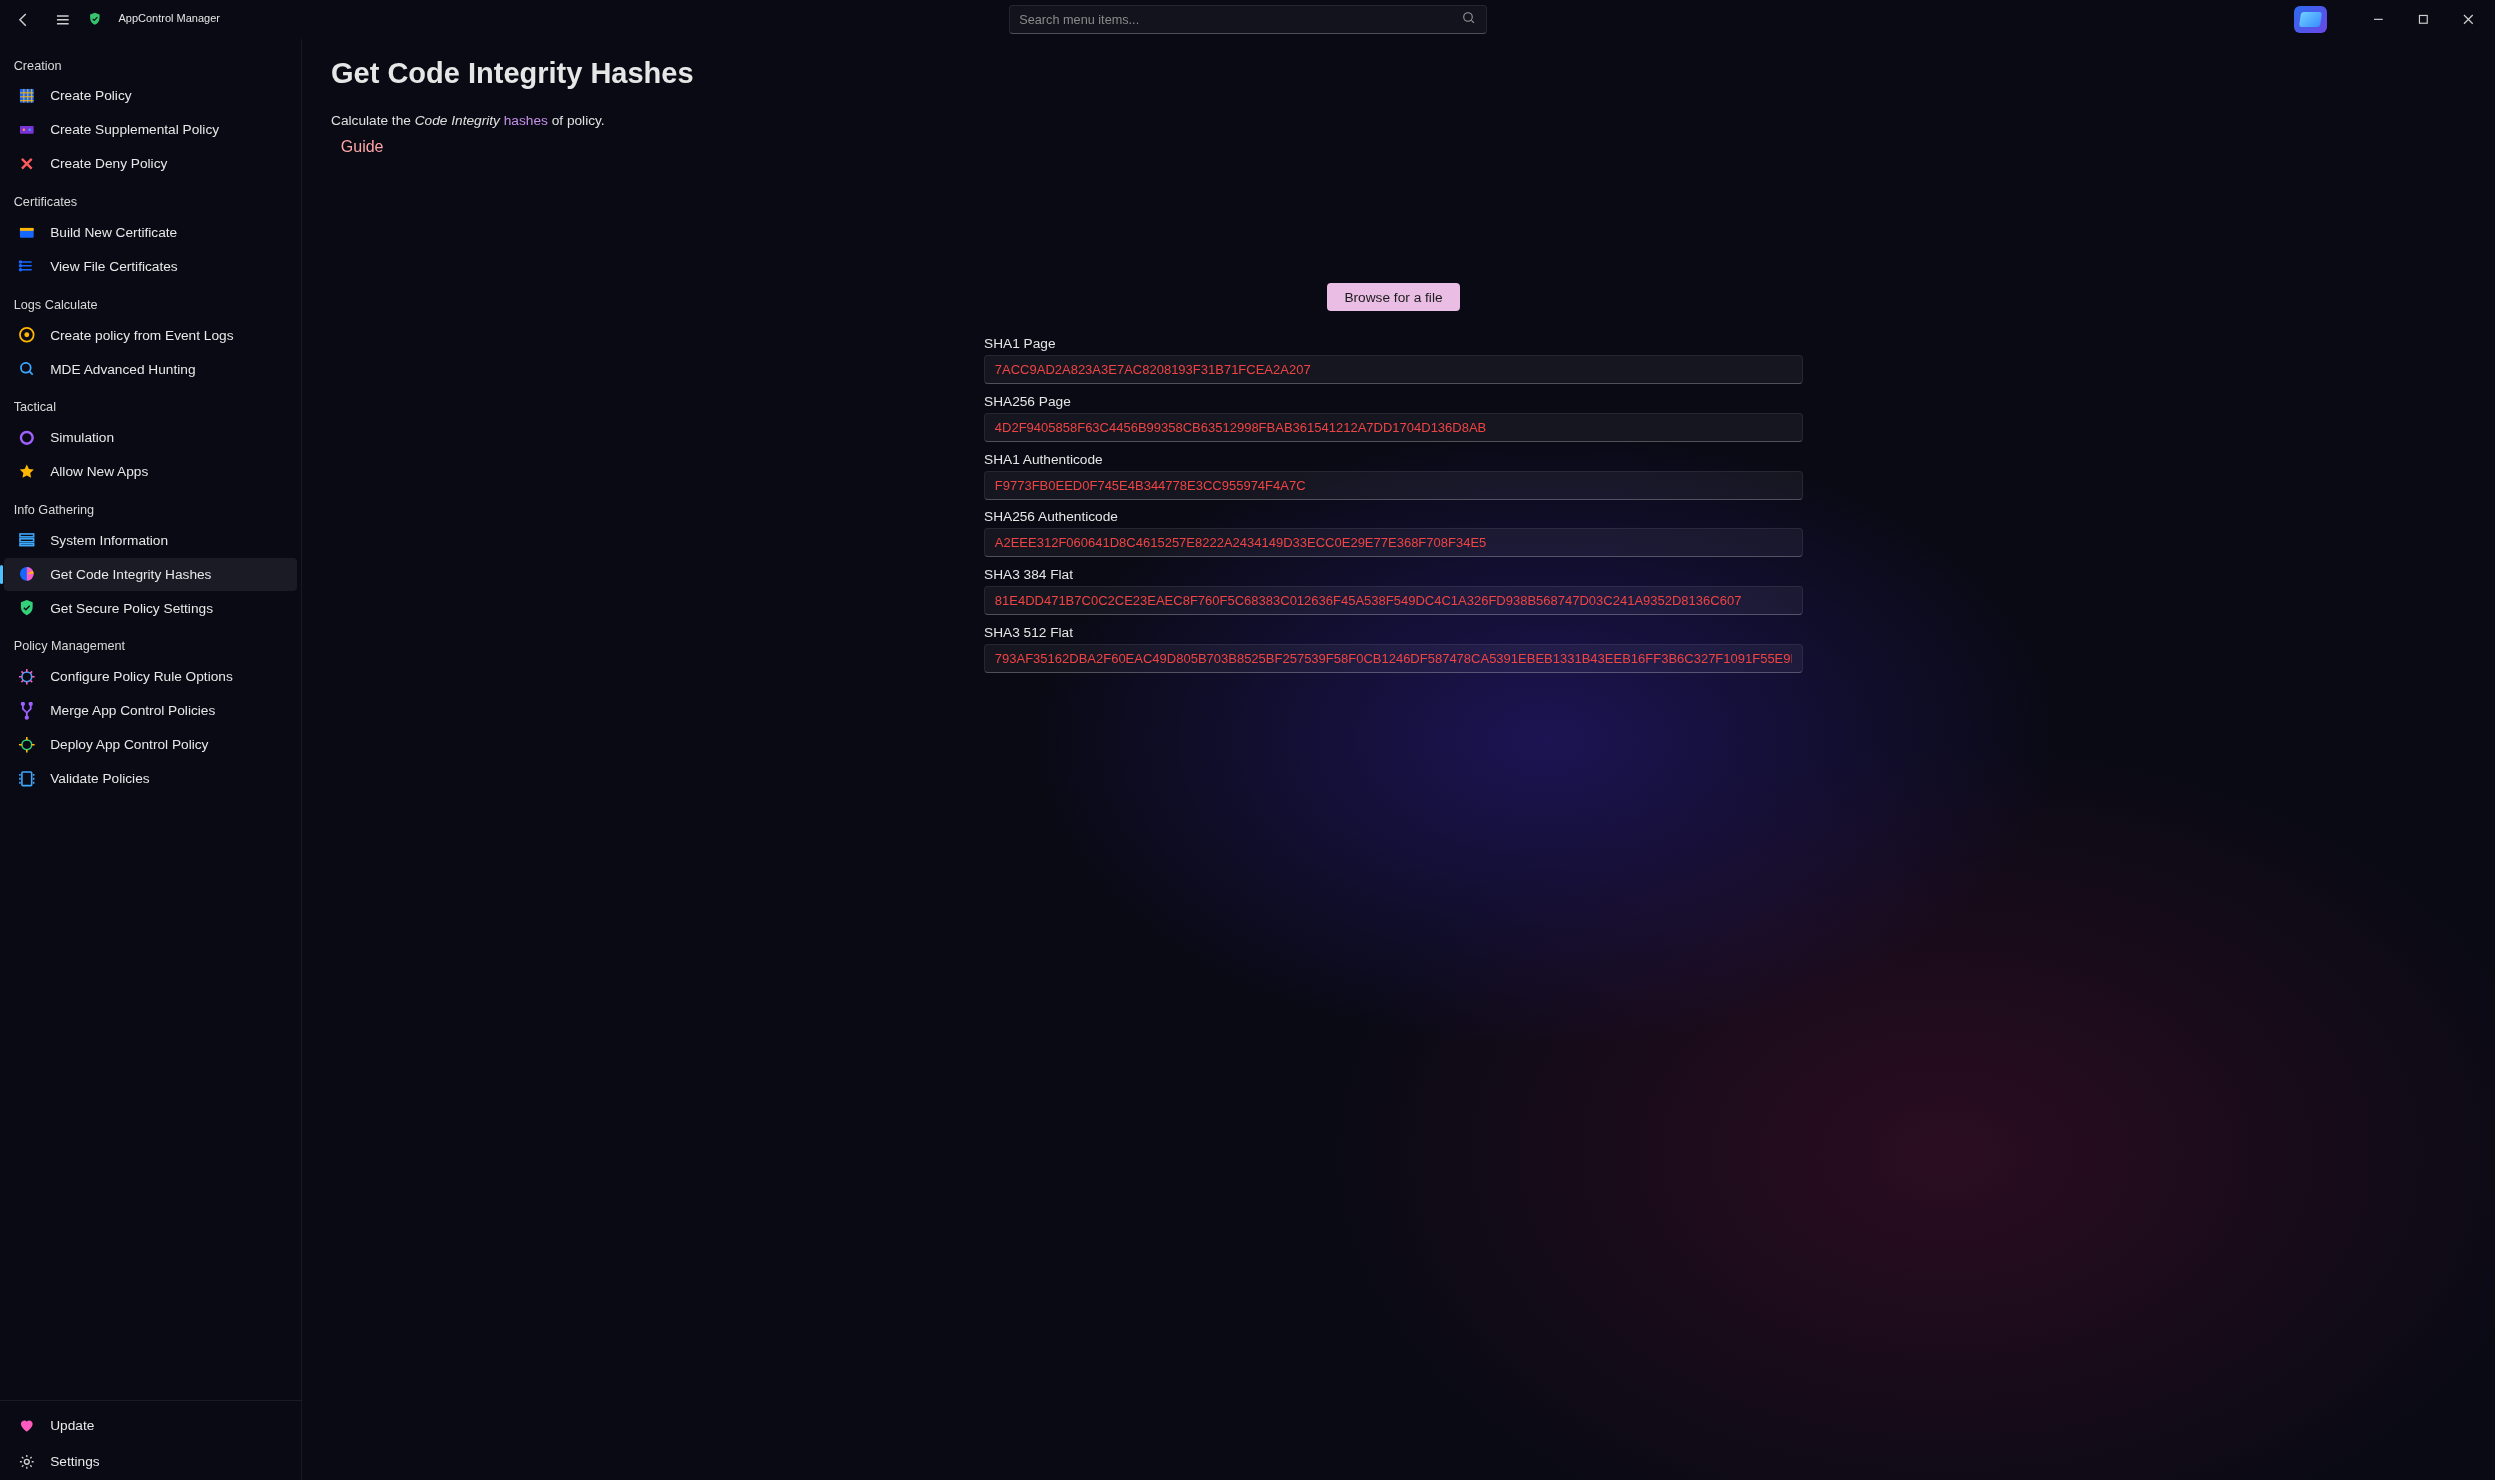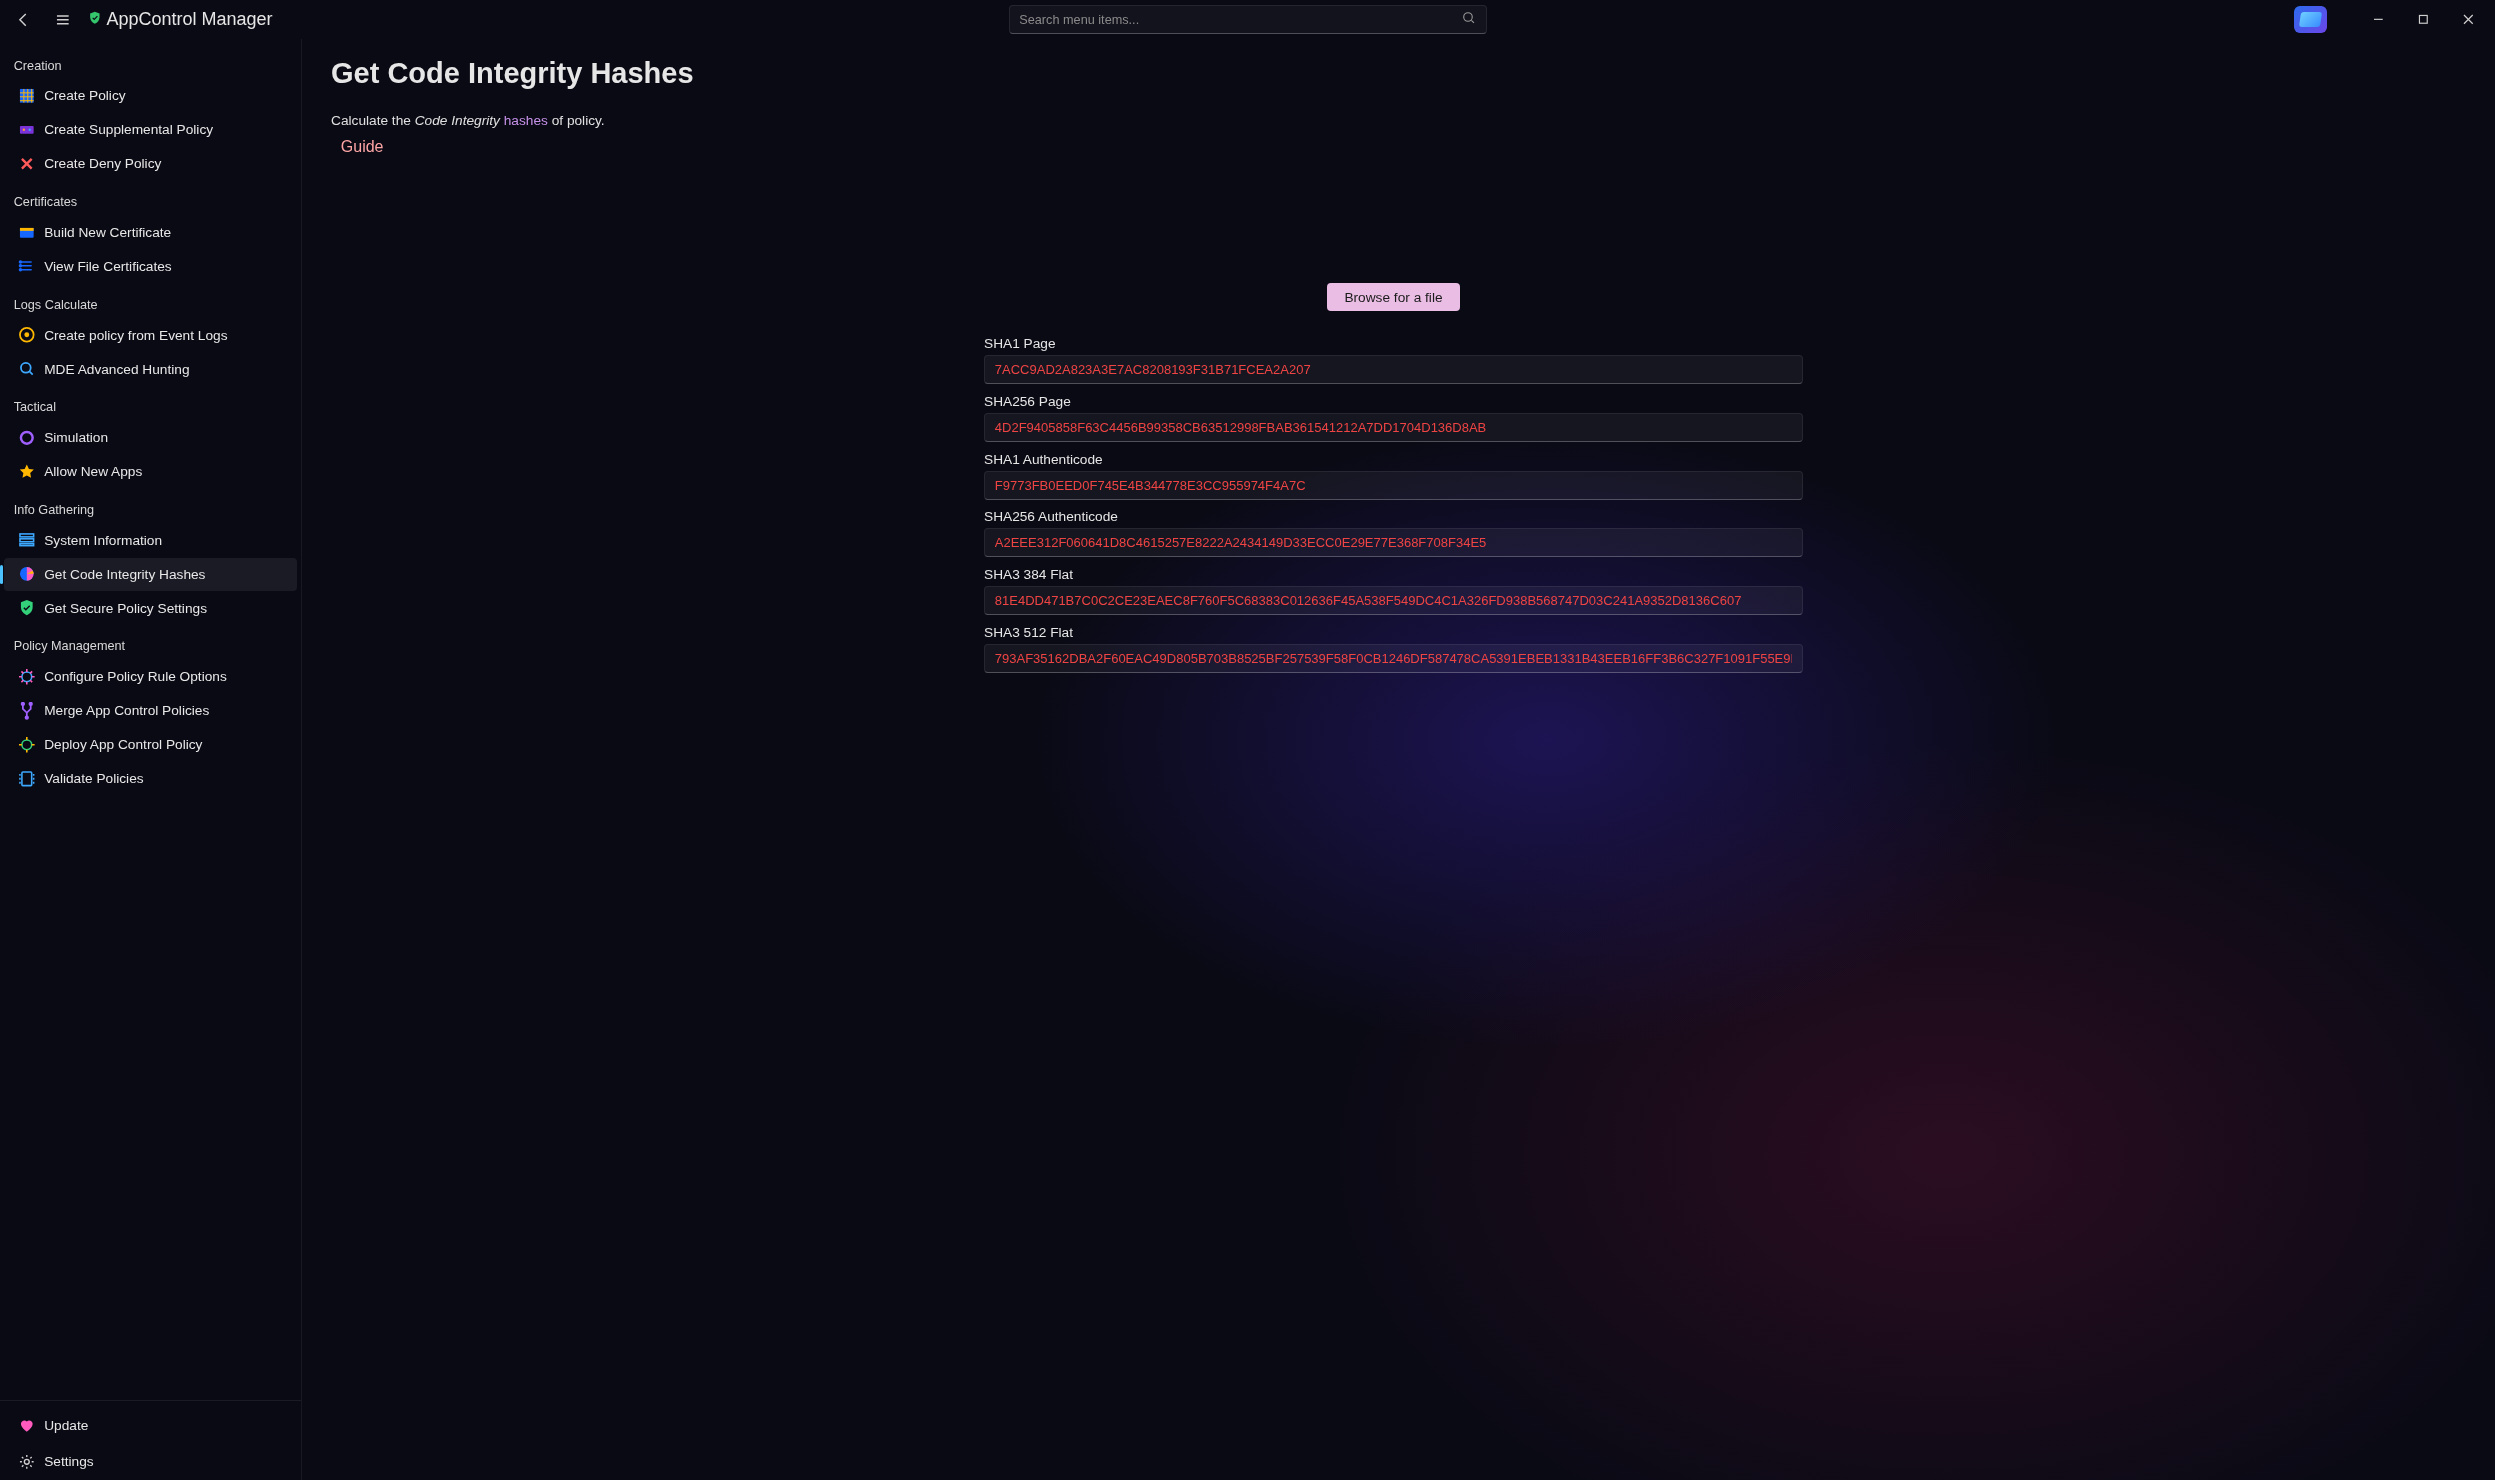--- a/index.html
+++ b/index.html
@@ -27,21 +27,21 @@
     padding: 0 3.9px;
     position: relative;
     z-index: 2;
   }
   .tb-btn {
     width: 39px; height: 39px;
     display: flex; align-items: center; justify-content: center;
     color: #cfcfcf; cursor: pointer;
   }
   .tb-btn svg { width: 15.6px; height: 15.6px; stroke: currentColor; fill: none; stroke-width: 1.5; }
-  .app-title { display: flex; align-items: center; gap: 5px; font-size: 18px; margin-left: 5.9px; }
+  .app-title { display: flex; gap: 17px; font-size: 11px; margin-left: 5.9px; }
   .shield-ico { color:#35c66d; }
   .search-wrap {
     position: absolute; left: 50%; transform: translateX(-50%);
     width: 478px; height: 29px;
     background: rgba(255,255,255,0.04);
     border: 1px solid rgba(255,255,255,0.08);
     border-bottom: 1px solid rgba(255,255,255,0.25);
     border-radius: 3.9px;
     display: flex; align-items: center; padding: 0 9.8px;
   }
@@ -73,21 +73,21 @@
     border-right: 1px solid rgba(255,255,255,0.06);
     display:flex; flex-direction:column;
     padding-top: 5.9px;
   }
   .side-scroll { flex:1; overflow-y:auto; }
   .section-hdr {
     font-size: 12.7px; color:#d8d8d8;
     padding: 13.7px 13.7px 5.9px 13.7px;
   }
   .nav-item {
-    display:flex; align-items:center; gap:9px;
+    display:flex; align-items:center; gap:15px;
     height:33px; padding:0 9.8px 0 13.7px; margin:1px 3.9px;
     font-size:13.7px; color:#e8e8e8; border-radius:3.9px;
     cursor:pointer;
   }
   .nav-item.active { background: rgba(255,255,255,0.07); position:relative;}
   .nav-item.active::before{
     content:""; position:absolute; left:-3.9px; top:6.8px; bottom:6.8px;
     width:2.9px; background:#4cc2ff; border-radius:2px;
   }
   .nav-item .ico { width:17.6px; height:17.6px; flex-shrink:0; display:flex; align-items:center; justify-content:center;}

